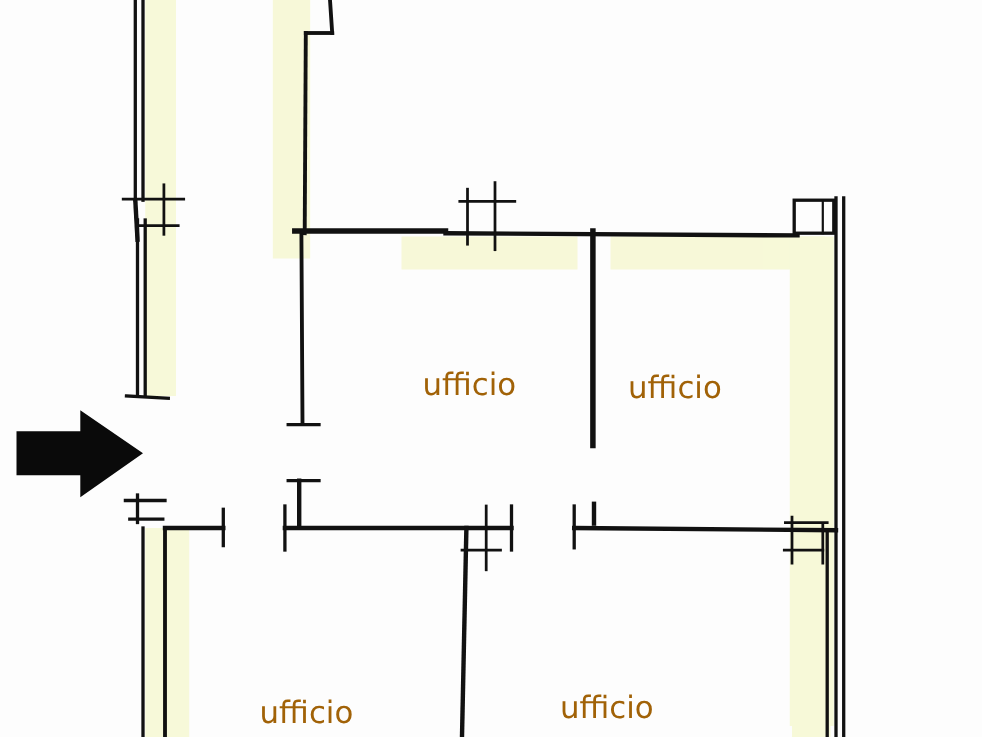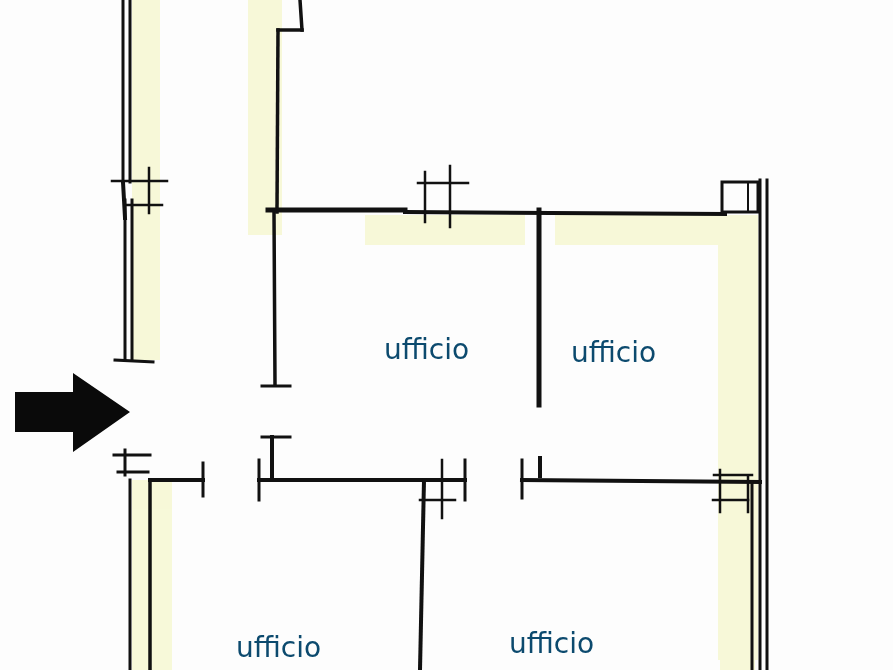--- a/index.html
+++ b/index.html
@@ -18,21 +18,21 @@
       position: absolute;
       left: 0;
       top: 0;
       width: 893px;
       height: 670px;
     }
     .room-label {
       position: absolute;
       font-family: "DejaVu Sans", sans-serif;
       font-size: 28px;
-      color: #0c4a6e;
+      color: #a16207;
       letter-spacing: 0px;
       white-space: nowrap;
       line-height: 1;
     }
   </style>
 </head>
 <body>
 
 <svg id="plan" viewBox="0 0 893 670" xmlns="http://www.w3.org/2000/svg">
 

